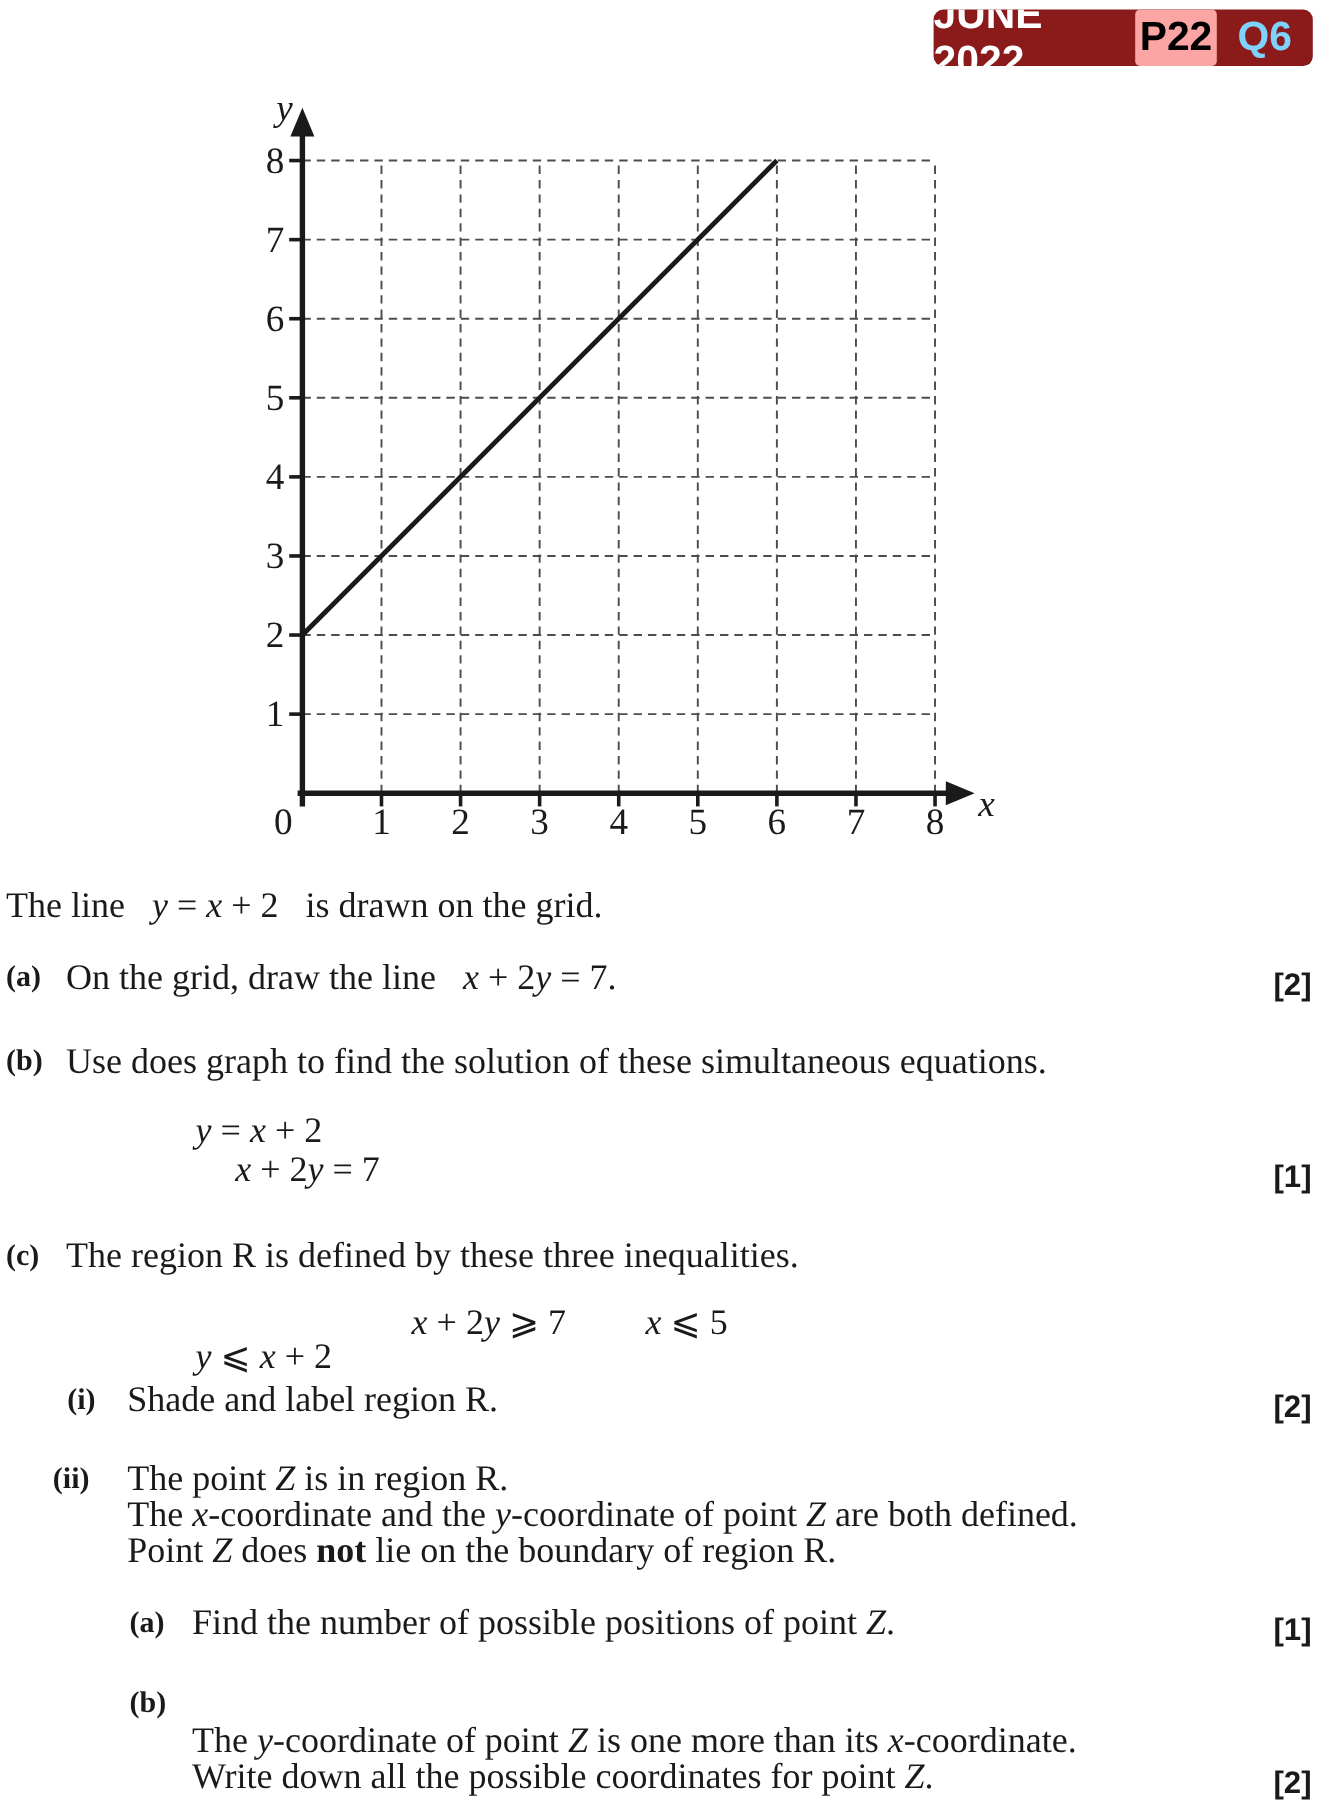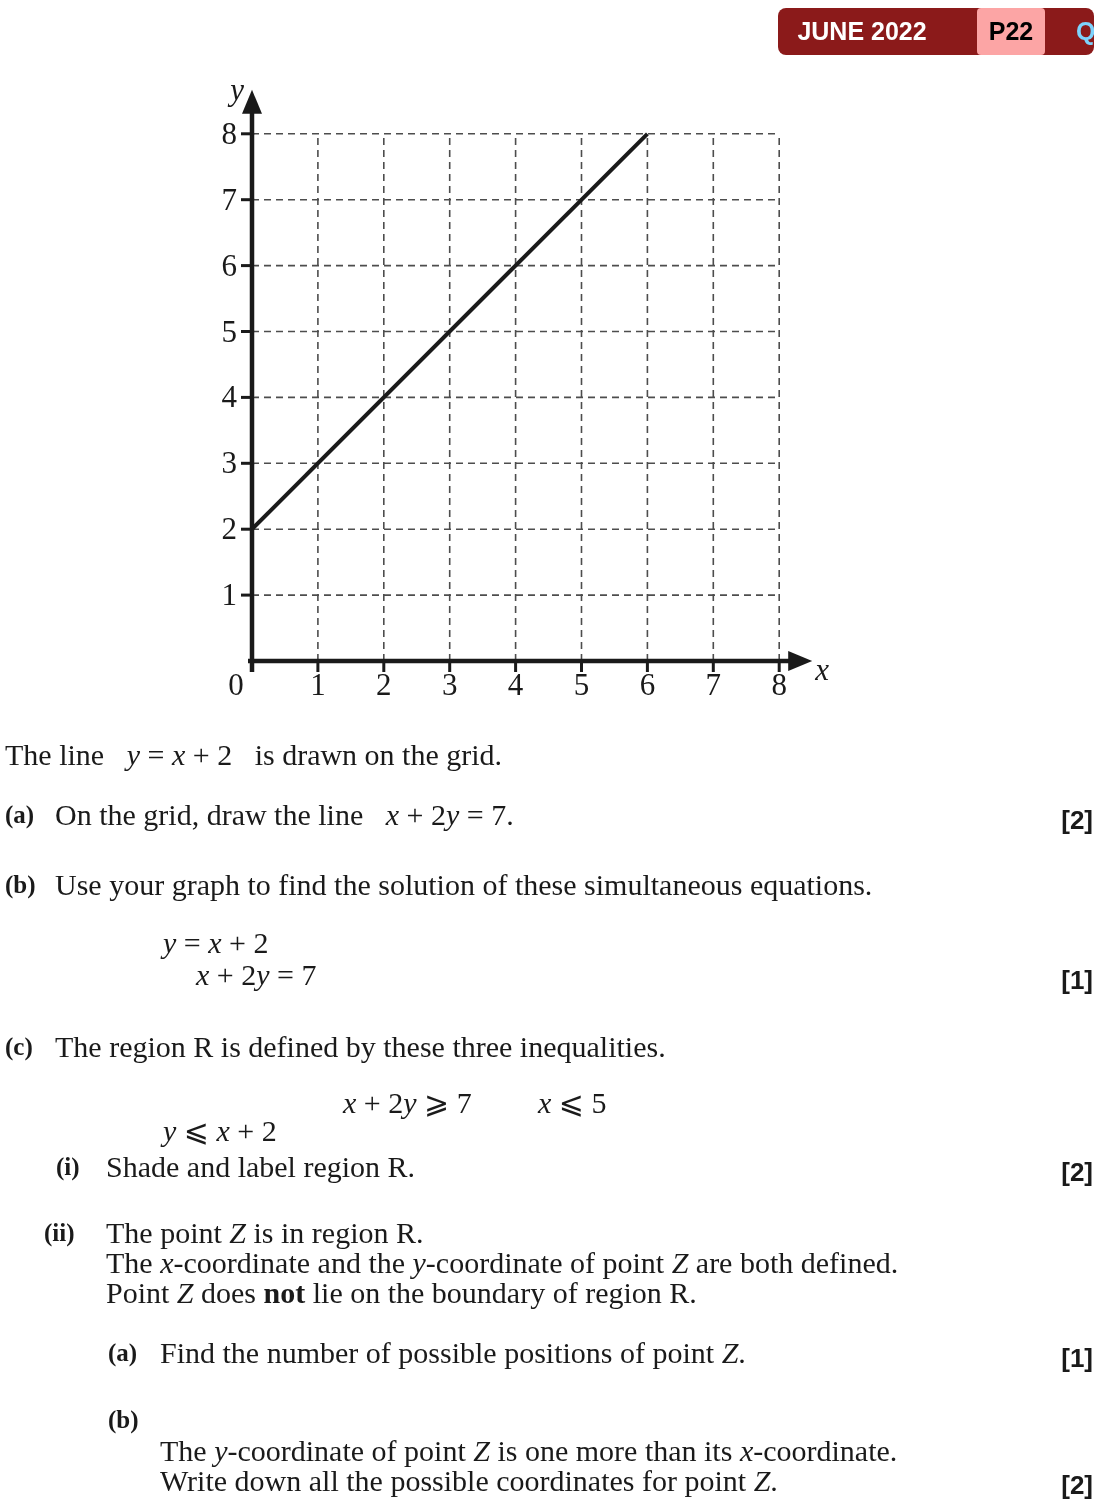--- a/index.html
+++ b/index.html
@@ -4,21 +4,21 @@
 <style>
   html,body{margin:0;padding:0;}
   .page{
     position:relative;width:1100px;height:1500px;background:#ffffff;
     font-family:"Liberation Serif","DejaVu Serif",serif;color:#1a1a1a;overflow:hidden;
   }
   
   .badge{
     position:absolute;left:778px;top:8px;height:47px;width:316px;
     display:flex;align-items:stretch;border-radius:8px;overflow:hidden;
-    font-family:"Liberation Sans","DejaVu Sans",sans-serif;font-weight:bold;font-size:25px;gap:31px;
+    font-family:"Liberation Sans","DejaVu Sans",sans-serif;font-weight:bold;font-size:34px;
   }
   .badge .seg{display:flex;align-items:center;justify-content:center;}
   .badge .seg.session{flex:0 0 168px;}
   .badge .seg.paper{flex:0 0 68px;border-radius:4px;}
   .badge .seg.qnum{flex:1 1 auto;}
   
   .graph{position:absolute;left:160px;top:70px;width:680px;height:640px;}
   .graph text{font-family:"Liberation Serif","DejaVu Serif",serif;font-size:31px;fill:#1a1a1a;}
   .graph text.axis-label{font-style:italic;}
   
@@ -101,21 +101,21 @@
       <text x="84" y="29.799999999999955" text-anchor="end" class="axis-label">y</text>
     </svg>
 
   <div class="row" style="top:740px;left:5px;"><span class="">The line   </span><span class="v ">y</span><span class=""> = </span><span class="v ">x</span><span class=""> + 2   </span><span class="">is drawn on the grid.</span></div>
 
   <div class="plabel" style="top:800px;left:5px;">(a)</div>
   <div class="row" style="top:800px;left:55px;"><span class="">On the grid, draw the line   </span><span class="v ">x</span><span class=""> + 2</span><span class="v ">y</span><span class=""> = 7.</span></div>
   <div class="mark" style="top:806px;">[2]</div>
 
   <div class="plabel" style="top:870px;left:5px;">(b)</div>
-  <div class="row" style="top:870px;left:55px;"><span class="">Use your graph to find the solution of these simultaneous equations.</span></div>
+  <div class="row" style="top:870px;left:55px;"><span class="">Use does graph to find the solution of these simultaneous equations.</span></div>
   <div class="row" style="top:928px;left:163px;"><span class="v ">y</span><span class=""> = </span><span class="v ">x</span><span class=""> + 2</span></div>
   <div class="row" style="top:960px;left:163px;margin-left:33px;"><span class="v ">x</span><span class=""> + 2</span><span class="v ">y</span><span class=""> = 7</span></div>
   <div class="mark" style="top:966px;">[1]</div>
 
   <div class="plabel" style="top:1032px;left:5px;">(c)</div>
   <div class="row" style="top:1032px;left:55px;"><span class="">The region R is defined by these three inequalities.</span></div>
   <div class="row" style="top:1088px;left:163px;margin-top:28px;"><span class="v ">y</span><span class=""> ⩽ </span><span class="v ">x</span><span class=""> + 2</span></div>
   <div class="row" style="top:1088px;left:343px;"><span class="v ">x</span><span class=""> + 2</span><span class="v ">y</span><span class=""> ⩾ 7</span></div>
   <div class="row" style="top:1088px;left:538px;"><span class="v ">x</span><span class=""> ⩽ 5</span></div>
 

